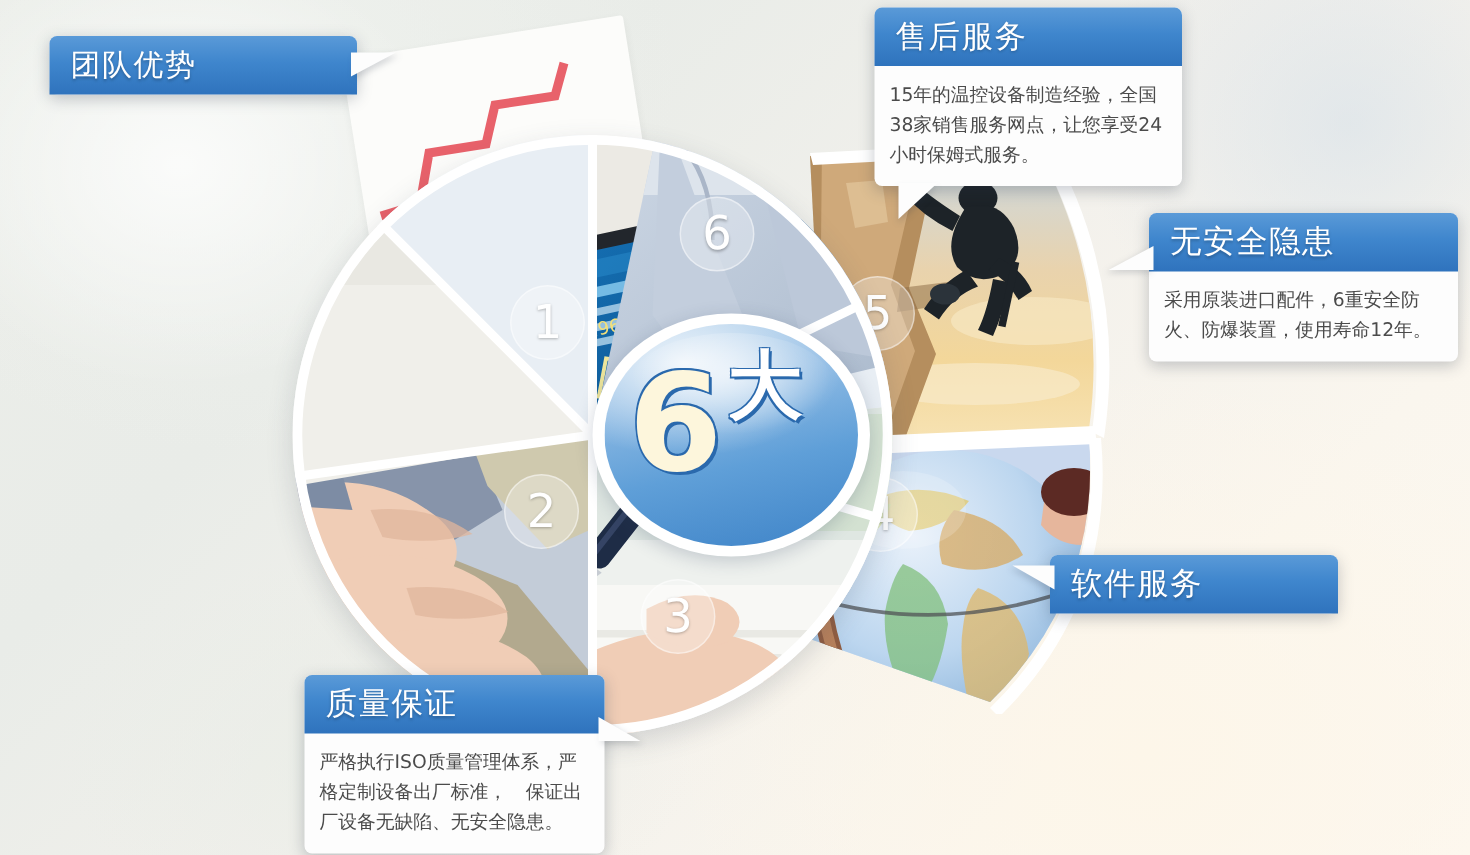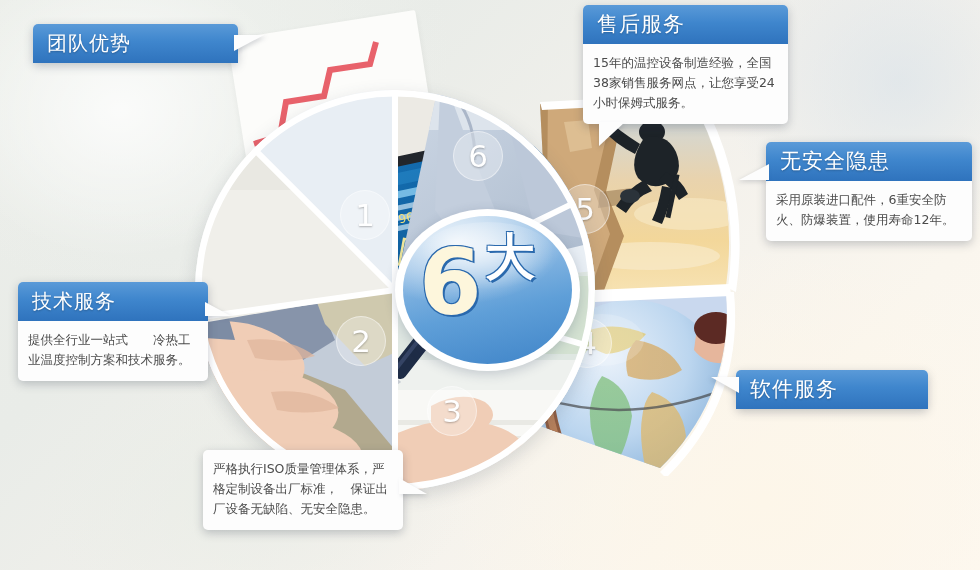--- a/index.html
+++ b/index.html
@@ -73,21 +73,21 @@
 
   .c-team{left:33px;top:24px;width:205px;}
   .c-team .tail{right:-26px;bottom:12px;border-top:16px solid #fdfdfd;border-right:30px solid transparent;
       filter:drop-shadow(2px 2px 2px rgba(40,50,70,.18));}
   .c-after{left:583px;top:5px;width:205px;}
   .c-after .tail{left:16px;bottom:-22px;border-top:24px solid #fdfdfd;border-right:26px solid transparent;
       filter:drop-shadow(0 3px 2px rgba(40,50,70,.18));}
   .c-hard{left:766px;top:142px;width:206px;}
   .c-hard .tail{left:-27px;top:22px;border-bottom:16px solid #fdfdfd;border-left:30px solid transparent;
       filter:drop-shadow(-2px 2px 2px rgba(40,50,70,.18));}
-  .c-soft{left:700px;top:370px;width:192px;margin-left:36px;}
+  .c-soft{left:700px;top:370px;width:192px;}
   .c-soft .tail{left:-25px;bottom:16px;border-top:16px solid #fdfdfd;border-left:28px solid transparent;
       filter:drop-shadow(-2px 2px 2px rgba(40,50,70,.18));}
   .c-qual{left:203px;top:450px;width:200px;}
   .c-qual .tail{right:-24px;top:28px;border-bottom:16px solid #fdfdfd;border-right:28px solid transparent;
       filter:drop-shadow(2px 2px 2px rgba(40,50,70,.18));}
   .c-tech{left:18px;top:282px;width:190px;}
   .c-tech .tail{right:-23px;top:20px;border-bottom:14px solid #fdfdfd;border-right:26px solid transparent;
       filter:drop-shadow(2px 2px 2px rgba(40,50,70,.18));}
   .c-tech .card-hd,.c-team .card-hd{font-size:20px;}
 </style>
@@ -357,23 +357,19 @@
     <div class="card-bd">采用原装进口配件，6重安全防火、防爆装置，使用寿命12年。</div>
     <div class="tail"></div>
   </div>
 
   <div class="card c-soft">
     <div class="card-hd">软件服务</div>
     <div class="tail"></div>
   </div>
 
   <div class="card c-qual">
+    <div class="card-hd">质量保证</div>
     <div class="card-bd">严格执行ISO质量管理体系，严格定制设备出厂标准，　保证出厂设备无缺陷、无安全隐患。</div>
     <div class="tail"></div>
   </div>
 
-  <div class="card c-tech">
-    <div class="card-hd">技术服务</div>
-    <div class="card-bd">提供全行业一站式　　冷热工业温度控制方案和技术服务。</div>
-    <div class="tail"></div>
-  </div>
 
 </div>
 
 </body></html>

